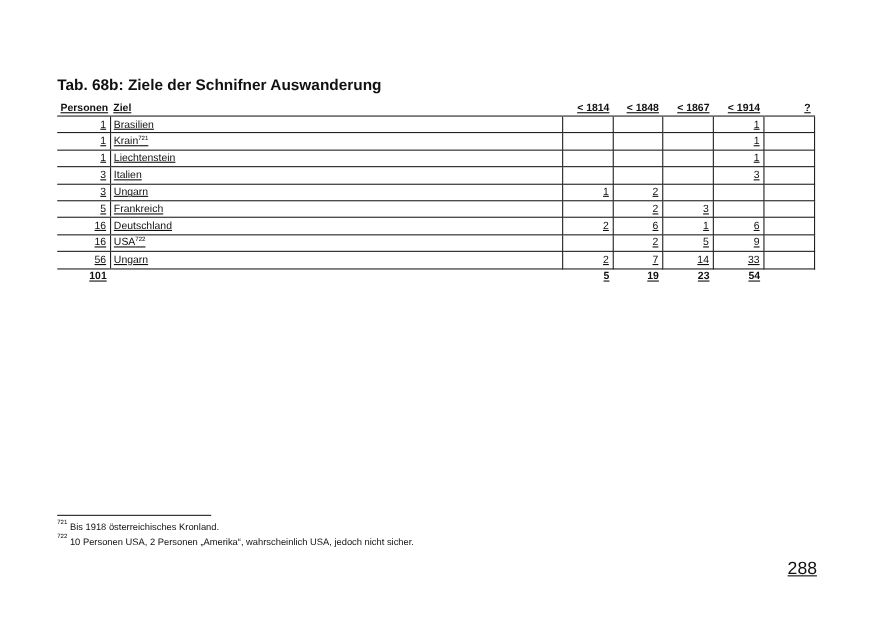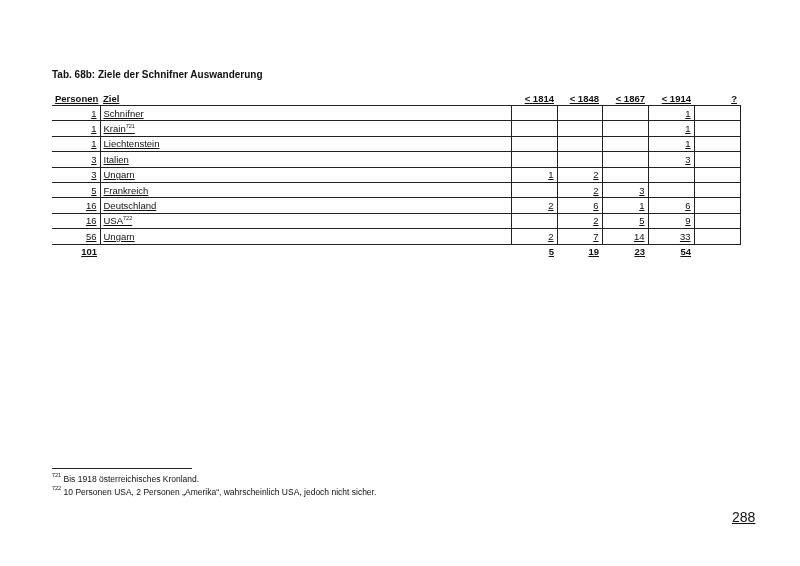--- a/index.html
+++ b/index.html
@@ -1,31 +1,31 @@
 <!DOCTYPE html>
 <html><head>
 <meta charset="utf-8">
 <style>
   html, body { margin:0; padding:0; background:#fff; }
   body { width:800px; height:566px; position:relative; overflow:hidden;
          font-family:"Liberation Sans", sans-serif; color:#111; }
-  .title { position:absolute; left:52px; top:69px; font-size:10px; font-weight:bold; }
+  .title { position:absolute; left:52px; top:69px; font-size:14px; font-weight:bold; }
   table.t { position:absolute; left:52px; top:91px; width:688px; border-collapse:collapse;
             font-size:9.5px; table-layout:fixed;text-decoration:underline; }
   table.t th { font-weight:bold; height:14px; padding:0 3px; border-bottom:1.2px solid #222; }
   table.t td { height:14.4px; padding:0 3px; border-top:1px solid #222; border-bottom:1px solid #222; line-height:13px; }
   table.t td.b { border-left:1px solid #222; border-right:1px solid #222; }
   table.t td.r, table.t th.r { text-align:right; }
   table.t td.l, table.t th.l { text-align:left; }
   table.t tr.total td { border:none; font-weight:bold; border-top:1.5px solid #222; }
   sup { font-size:5.5px; vertical-align:top; position:relative; top:-2px; }
   .fnrule { position:absolute; left:52px; top:468px; width:140px; border-top:1px solid #222; }
   .fn { position:absolute; left:52px; font-size:8.5px; }
   .fn sup { font-size:5.5px; }
-  .pageno { position:absolute; left:732px; top:509px; font-size:14px;text-decoration:underline; }
+  .pageno { position:absolute; left:716px; top:509px; font-size:16px;text-decoration:underline; }
 </style>
 </head>
 <body>
 
 <div class="title">Tab. 68b: Ziele der Schnifner Auswanderung</div>
 
 <table class="t">
   <colgroup>
     <col style="width:48px">
       <col style="width:411px">
@@ -42,21 +42,21 @@
       <th class="r">&lt; 1814</th>
       <th class="r">&lt; 1848</th>
       <th class="r">&lt; 1867</th>
       <th class="r">&lt; 1914</th>
       <th class="r">?</th>
     </tr>
   </thead>
   <tbody id="tbody">
       <tr>
         <td class="r">1</td>
-        <td class="l b"><span>Schnifner</span></td>
+        <td class="l b"><span>Brasilien</span></td>
         <td class="r b"></td>
         <td class="r b"></td>
         <td class="r b"></td>
         <td class="r b">1</td>
         <td class="r b"></td>
       </tr>
       <tr>
         <td class="r">1</td>
         <td class="l b"><span>Krain</span><sup>721</sup></td>
         <td class="r b"></td>

